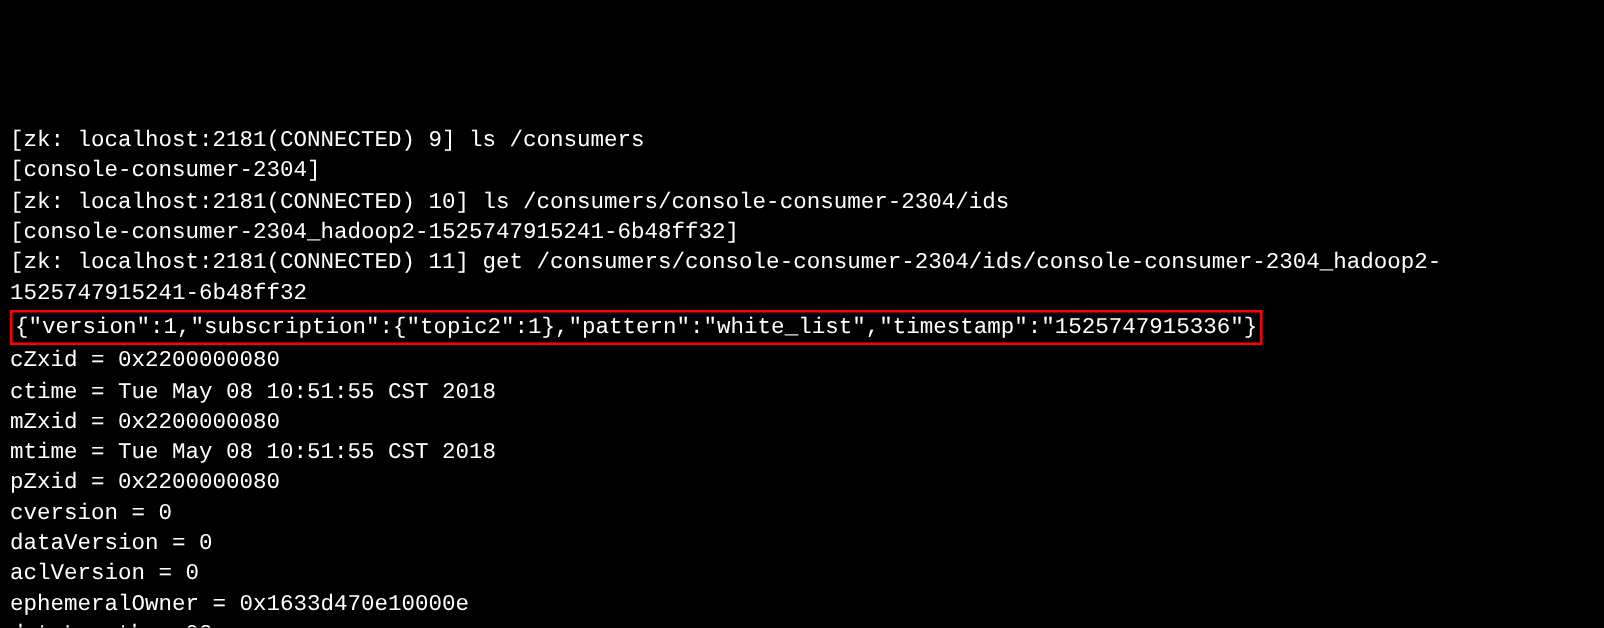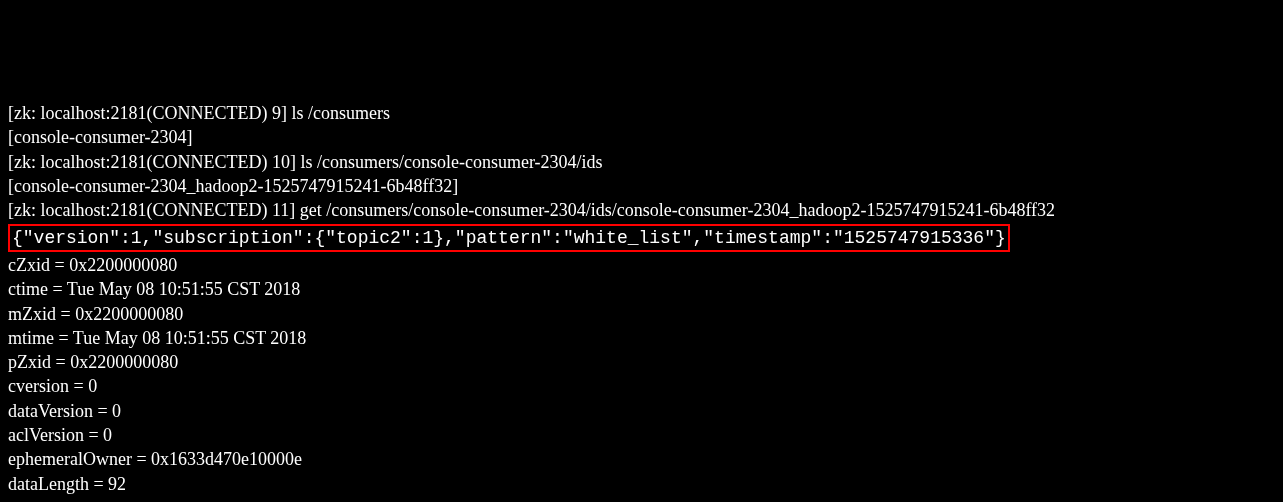--- a/index.html
+++ b/index.html
@@ -14,21 +14,20 @@
       font-size: 18px;
       line-height: 1.35;
       padding: 4px 8px;
       width: 1283px;
       height: 502px;
       overflow: hidden;
       white-space: pre-wrap;
     }
     .terminal-line {
       display: block;
-      font-family: Liberation Serif, serif;
     }
     .highlighted {
       border: 2px solid #ff0000;
       display: inline-block;
       padding: 0 2px;
       margin: 1px 0;
     }
   </style>
 </head>
 <body>

